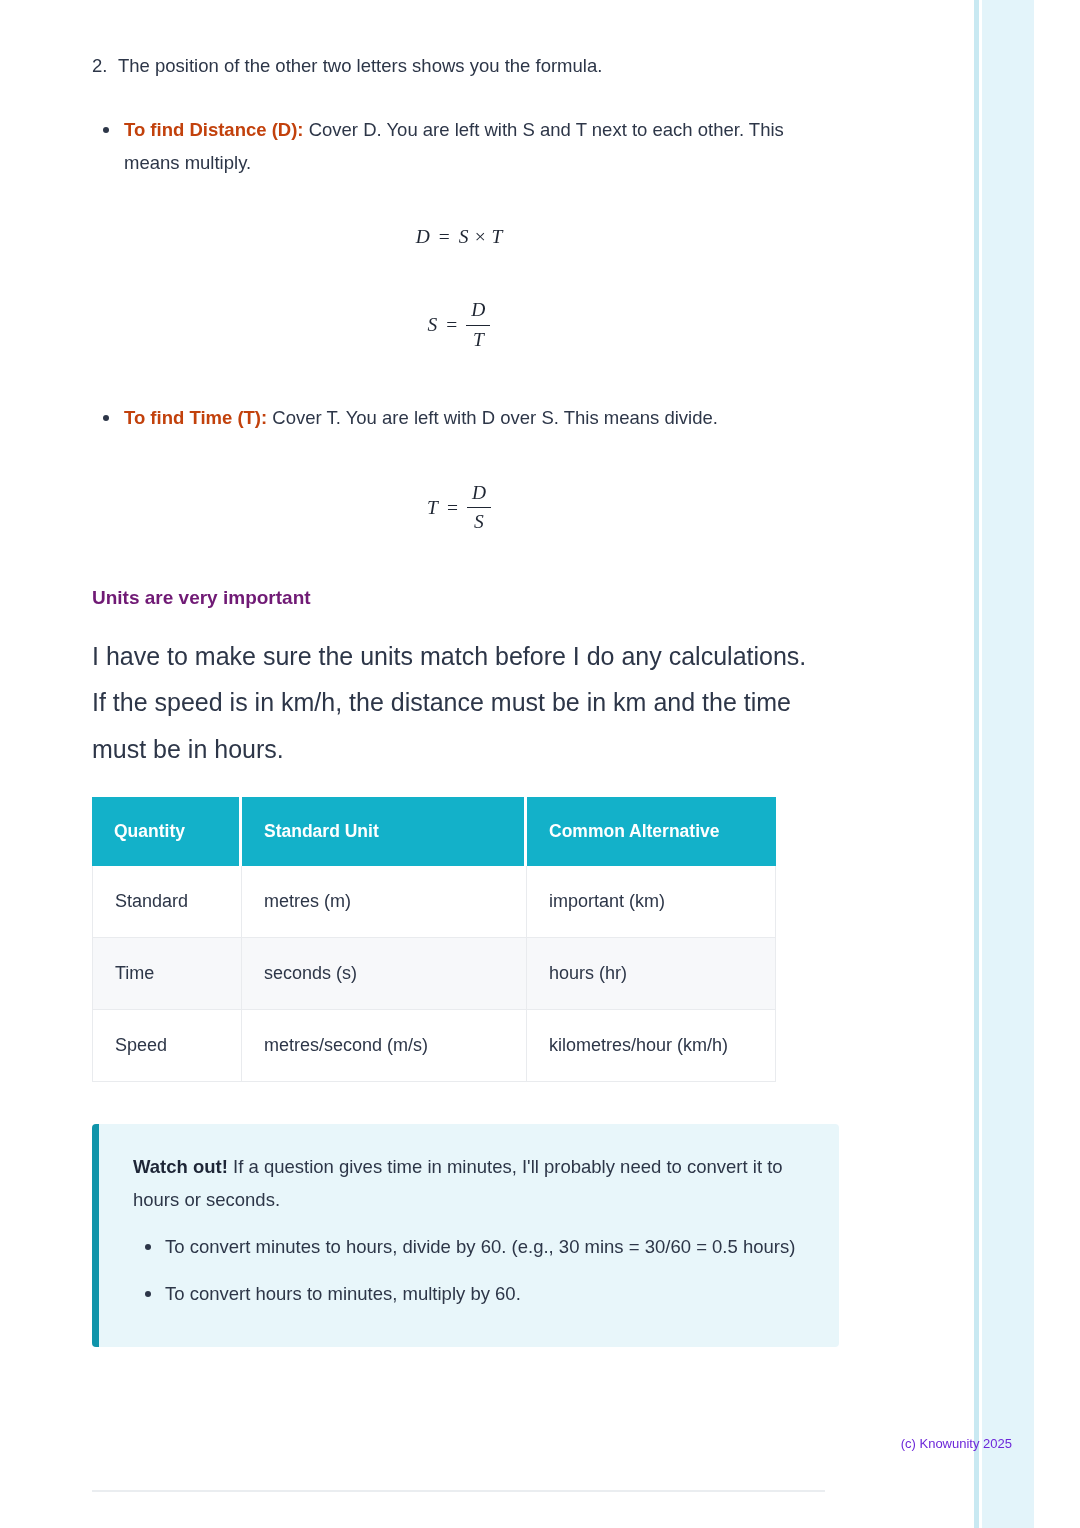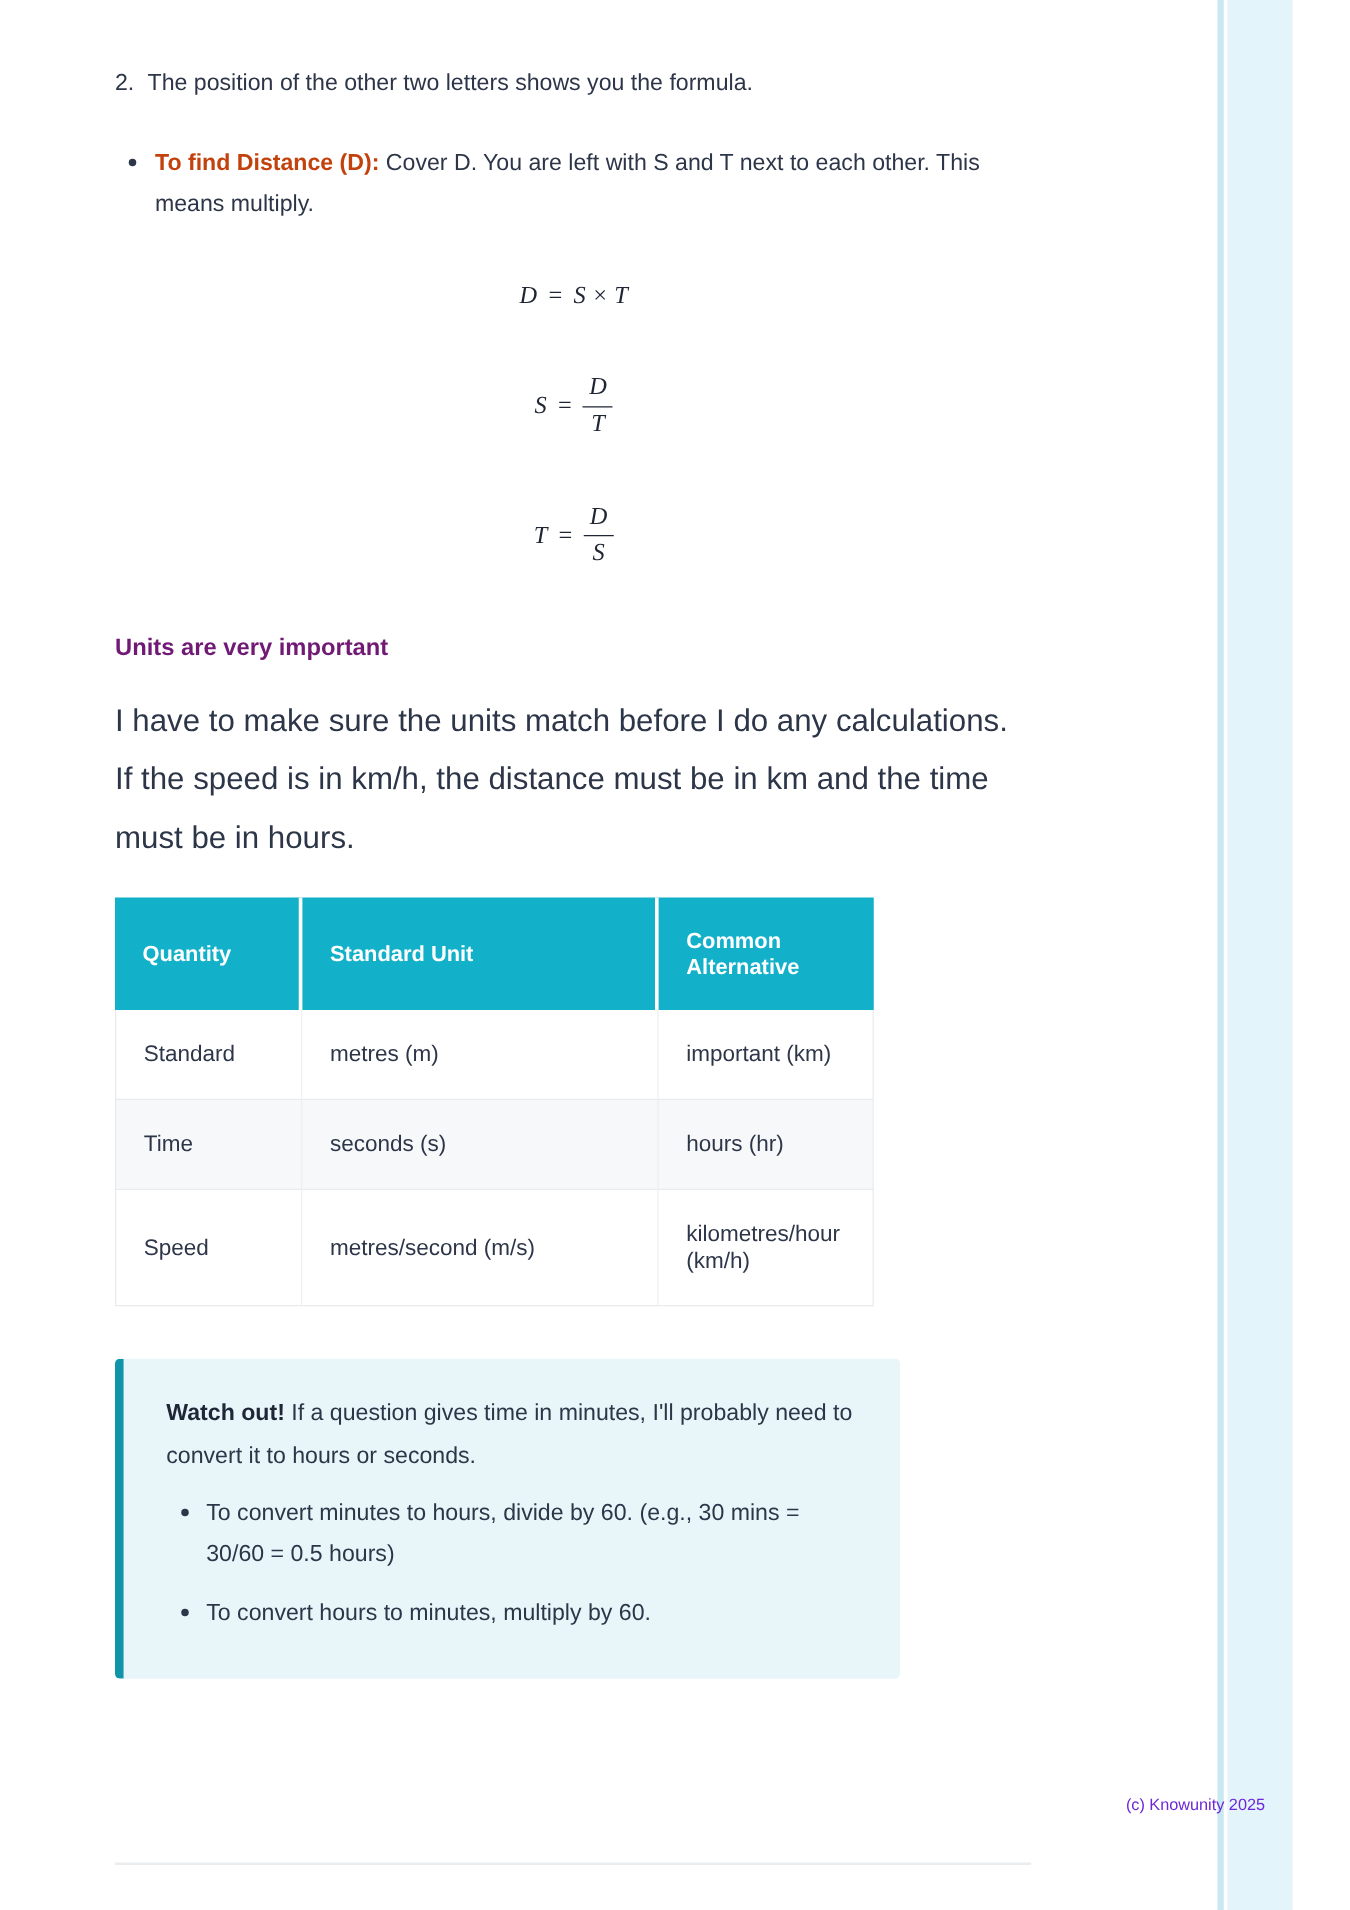--- a/index.html
+++ b/index.html
@@ -36,39 +36,39 @@
   .formula .eq { font-style:normal; margin:0 9px; }
   .frac { display:inline-flex; flex-direction:column; align-items:center; line-height:1.25; }
   .frac .top { padding:0 5px 2px 5px; border-bottom:1.4px solid #1f2633; }
   .frac .bot { padding:2px 5px 0 5px; }
 
   
   .section-heading { margin-top:52px; font-size:19px; font-weight:700; color:#701a75; }
   .paragraph { margin-top:24px; font-size:25px; line-height:1.86; }
 
   
-  table.units { margin-top:24px; width:607px; border-collapse:separate; border-spacing:0; table-layout:fixed; }
+  table.units { margin-top:24px; width:684px; border-collapse:separate; border-spacing:0; table-layout:fixed; }
   table.units th {
     background:#13b1c9; color:#ffffff; text-align:left;
     font-size:17.5px; font-weight:700;
     padding:24px 22px; border-right:3px solid #ffffff;
   }
   table.units th:last-child { border-right:none; }
   table.units td {
     font-size:18px; color:#2d3648;
     padding:25px 22px;
     border-right:1px solid #e9ebee; border-bottom:1px solid #e9ebee;
     background:#ffffff;
   }
   table.units td:first-child { border-left:1px solid #e9ebee; }
   table.units tbody tr:nth-child(2) td { background:#f7f8fa; }
 
   
   .callout {
-    margin-top:42px; width:628px; box-sizing:border-box;
+    margin-top:42px; width:747px; box-sizing:border-box;
     background:#e8f6fa;
     border-left:7px solid #0f94aa;
     border-radius:4px;
     padding:26px 30px 36px 34px;
   }
   .callout-lead { margin:0; font-size:18.5px; line-height:1.8; }
   .callout-lead b { color:#1e2637; }
   .callout .li { margin-top:14px; padding-left:32px; }
   .callout .li .dot { left:12px; }
 
@@ -116,20 +116,24 @@
 
     <div class="formula">
       <span class="var">S</span>
       <span class="eq">=</span>
       <span class="frac">
         <span class="top var">D</span>
         <span class="bot var">T</span>
       </span>
     </div>
 
+    <div class="li">
+      <span class="dot"></span>
+      <b>To find Time (T):</b><span> Cover T. You are left with D over S. This means divide.</span>
+    </div>
 
     <div class="formula">
       <span class="var">T</span>
       <span class="eq">=</span>
       <span class="frac">
         <span class="top var">D</span>
         <span class="bot var">S</span>
       </span>
     </div>
 

